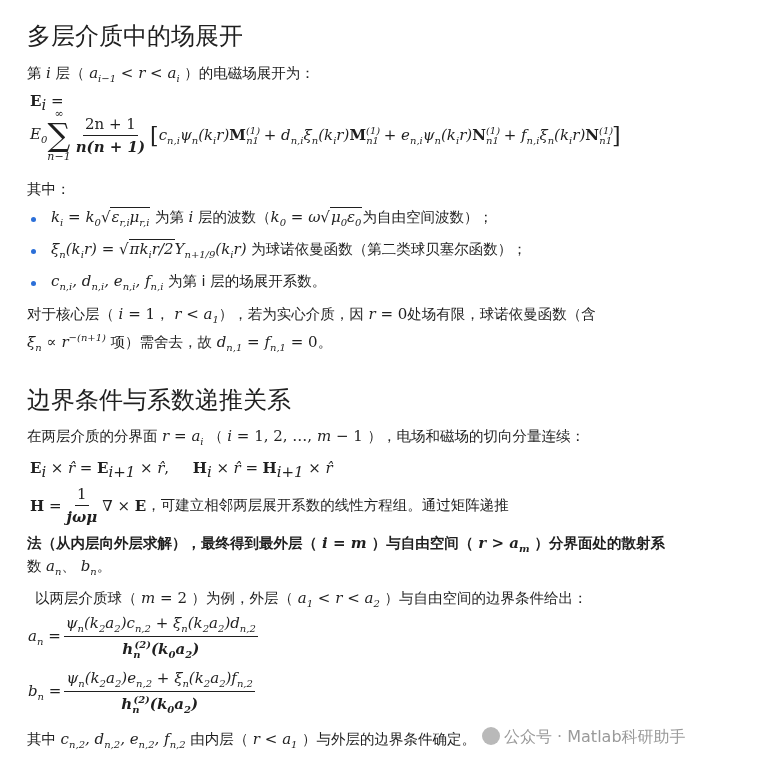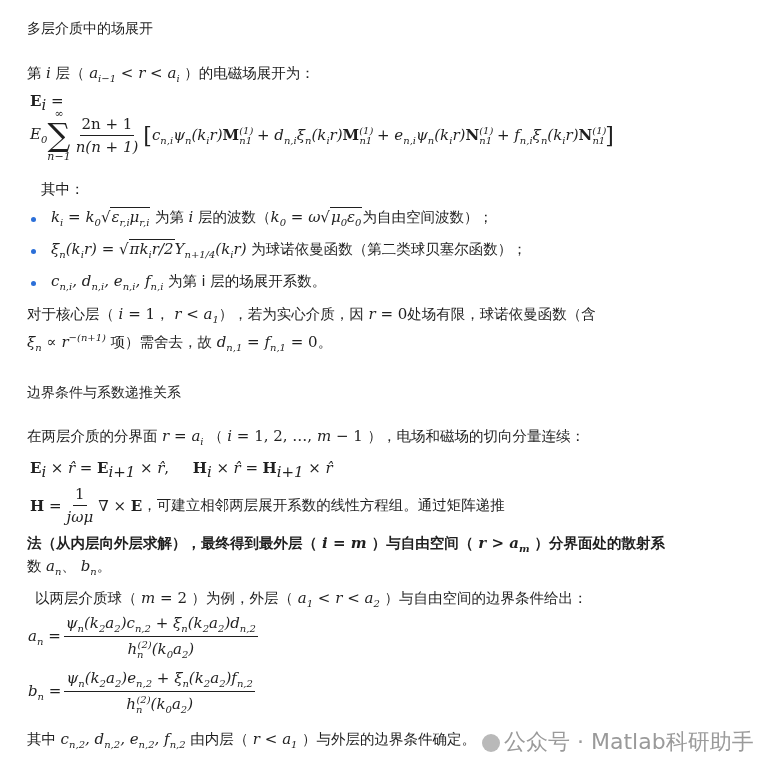--- a/index.html
+++ b/index.html
@@ -5,32 +5,32 @@
   html, body { margin: 0; padding: 0; background: #ffffff; }
   body {
     width: 761px; height: 769px; overflow: hidden; position: relative;
     font-family: "DejaVu Sans", "Liberation Sans", sans-serif;
     color: #1f1f1f; font-size: 14.5px;
   }
   .m { font-family: "DejaVu Serif", "Liberation Serif", serif; font-style: italic; font-size: 15px; }
   .mr { font-family: "DejaVu Serif", "Liberation Serif", serif; font-style: normal; font-size: 15px; }
   .mb { font-family: "DejaVu Serif", "Liberation Serif", serif; font-weight: bold; font-style: normal; font-size: 15px; }
   .abs { position: absolute; white-space: nowrap; }
-  h2 { margin: 0; font-weight: normal; font-size: 14px; color: #1f1f1f; }
+  h2 { margin: 0; font-weight: normal; font-size: 24px; color: #1f1f1f; }
   .bullet { position: absolute; width: 5px; height: 5px; border-radius: 50%; background: #2b6fd8; }
   sub, sup { font-size: 10px; }
   .frac { display: inline-flex; flex-direction: column; align-items: center; vertical-align: middle; margin: 0 3px; justify-content: space-between; }
   .frac .num { padding: 0 2px 2px; border-bottom: 1px solid #1f1f1f; }
-  .frac .den { padding: 2px 2px 0; }
+  .frac .den { padding: 2px 2px 0; font-weight: bold; }
   .big { font-size: 22px; font-family: "DejaVu Serif", serif; font-style: normal; }
   .sum-col { display: inline-flex; flex-direction: column; align-items: center; vertical-align: middle; line-height: 1; }
   .sum-col .s { font-size: 32px; font-family: "DejaVu Serif", serif; font-style: normal; }
   .sum-col .lim { font-size: 11px; font-family: "DejaVu Serif", serif; font-style: italic; }
   .sqrt { border-top: 1px solid #1f1f1f; padding: 0 1px; }
-  .watermark { color: #9a9a9a; font-size: 22px; }
+  .watermark { color: #9a9a9a; font-size: 16px; }
   .wm-icon { display: inline-block; width: 18px; height: 18px; border-radius: 50%; background: #b9b9b9; vertical-align: -3px; margin-right: 4px; }
 </style>
 </head>
 <body>
 
 <h2 class="abs" style="left:27px; top:20px;">多层介质中的场展开</h2>
 
 <div class="abs" style="left:27px; top:64px;">
   <span>第</span>
   <span class="m">i</span>
@@ -52,31 +52,31 @@
   </span>
   <span class="frac">
     <span class="num mr">2n + 1</span>
     <span class="den m">n(n + 1)</span>
   </span>
   <span class="big">[</span>
   <span class="m">c<sub>n,i</sub>ψ<sub>n</sub>(k<sub>i</sub>r)<span class="mb">M</span><sup>(1)</sup><sub style="margin-left:-14px">n1</sub> + d<sub>n,i</sub>ξ<sub>n</sub>(k<sub>i</sub>r)<span class="mb">M</span><sup>(1)</sup><sub style="margin-left:-14px">n1</sub> + e<sub>n,i</sub>ψ<sub>n</sub>(k<sub>i</sub>r)<span class="mb">N</span><sup>(1)</sup><sub style="margin-left:-14px">n1</sub> + f<sub>n,i</sub>ξ<sub>n</sub>(k<sub>i</sub>r)<span class="mb">N</span><sup>(1)</sup><sub style="margin-left:-14px">n1</sub></span>
   <span class="big">]</span>
 </div>
 
-<div class="abs" style="left:41px; top:180px;text-align:center;">其中：</div>
+<div class="abs" style="left:27px; top:180px;text-align:center;">其中：</div>
 
 <div class="bullet" style="left:31px; top:217px;"></div>
 <div class="abs" style="left:51px; top:208px;">
   <span class="m">k<sub>i</sub> <span class="mr">=</span> k<sub>0</sub><span class="mr">√</span><span class="sqrt">ε<sub>r,i</sub>μ<sub>r,i</sub></span></span>
   <span>为第 </span><span class="m">i</span><span> 层的波数（</span><span class="m">k<sub>0</sub> <span class="mr">=</span> ω<span class="mr">√</span><span class="sqrt">μ<sub>0</sub>ε<sub>0</sub></span></span><span>为自由空间波数）；</span>
 </div>
 
 <div class="bullet" style="left:31px; top:249px;"></div>
 <div class="abs" style="left:51px; top:240px;">
-  <span class="m">ξ<sub>n</sub>(k<sub>i</sub>r) <span class="mr">=</span> <span class="mr">√</span><span class="sqrt">πk<sub>i</sub>r/2</span>Y<sub>n+1/4</sub>(k<sub>i</sub>r)</span>
+  <span class="m">ξ<sub>n</sub>(k<sub>i</sub>r) <span class="mr">=</span> <span class="mr">√</span><span class="sqrt">πk<sub>i</sub>r/2</span>Y<sub>n+1/9</sub>(k<sub>i</sub>r)</span>
   <span>为球诺依曼函数（第二类球贝塞尔函数）；</span>
 </div>
 
 <div class="bullet" style="left:31px; top:281px;"></div>
 <div class="abs" style="left:51px; top:272px;">
   <span class="m">c<sub>n,i</sub>, d<sub>n,i</sub>, e<sub>n,i</sub>, f<sub>n,i</sub></span>
   <span>为第 i 层的场展开系数。</span>
 </div>
 
 <div class="abs" style="left:27px; top:305px;">

